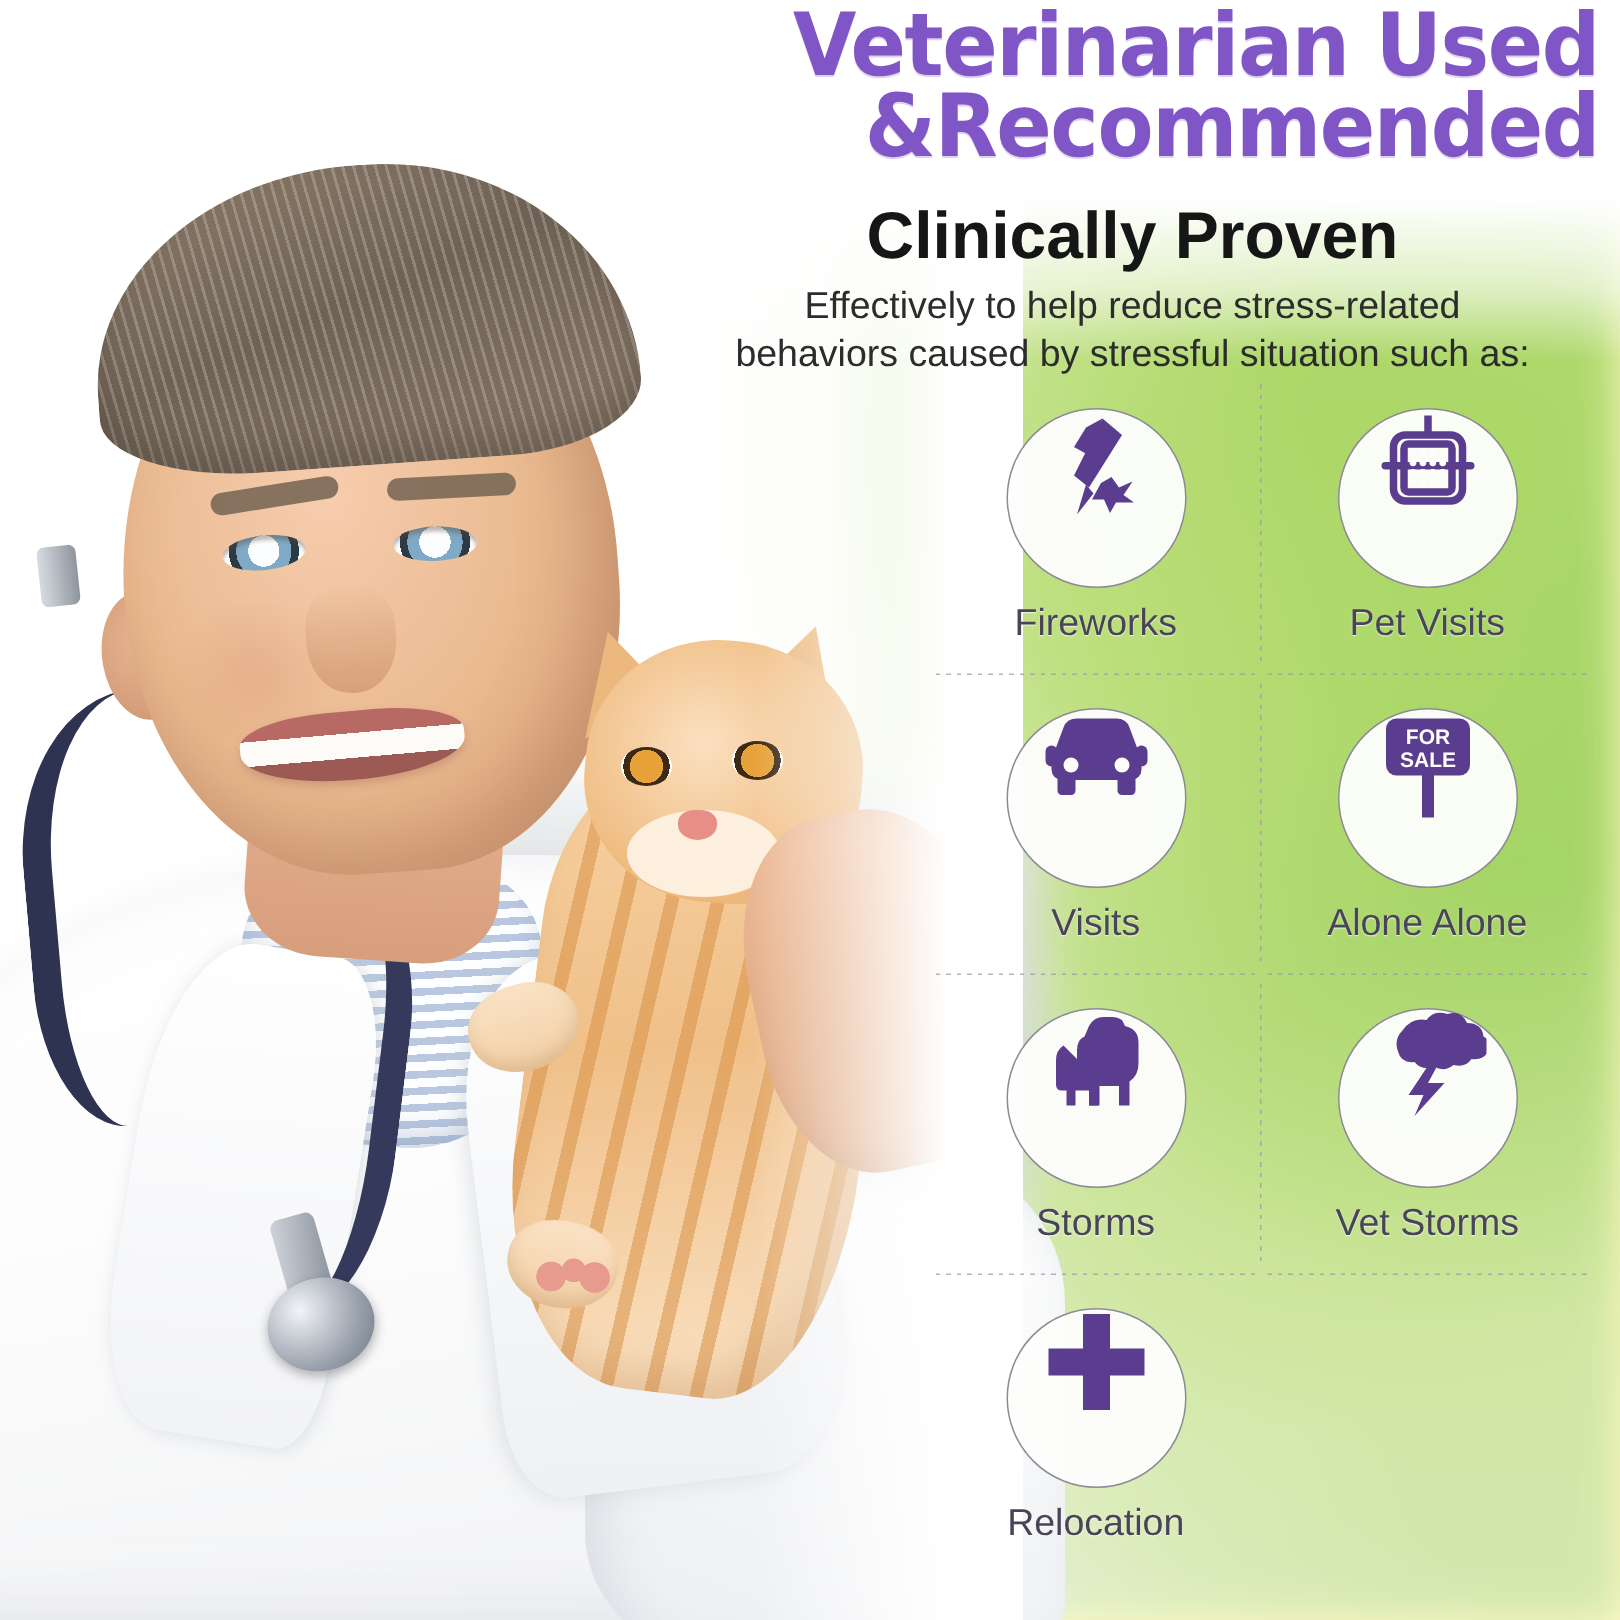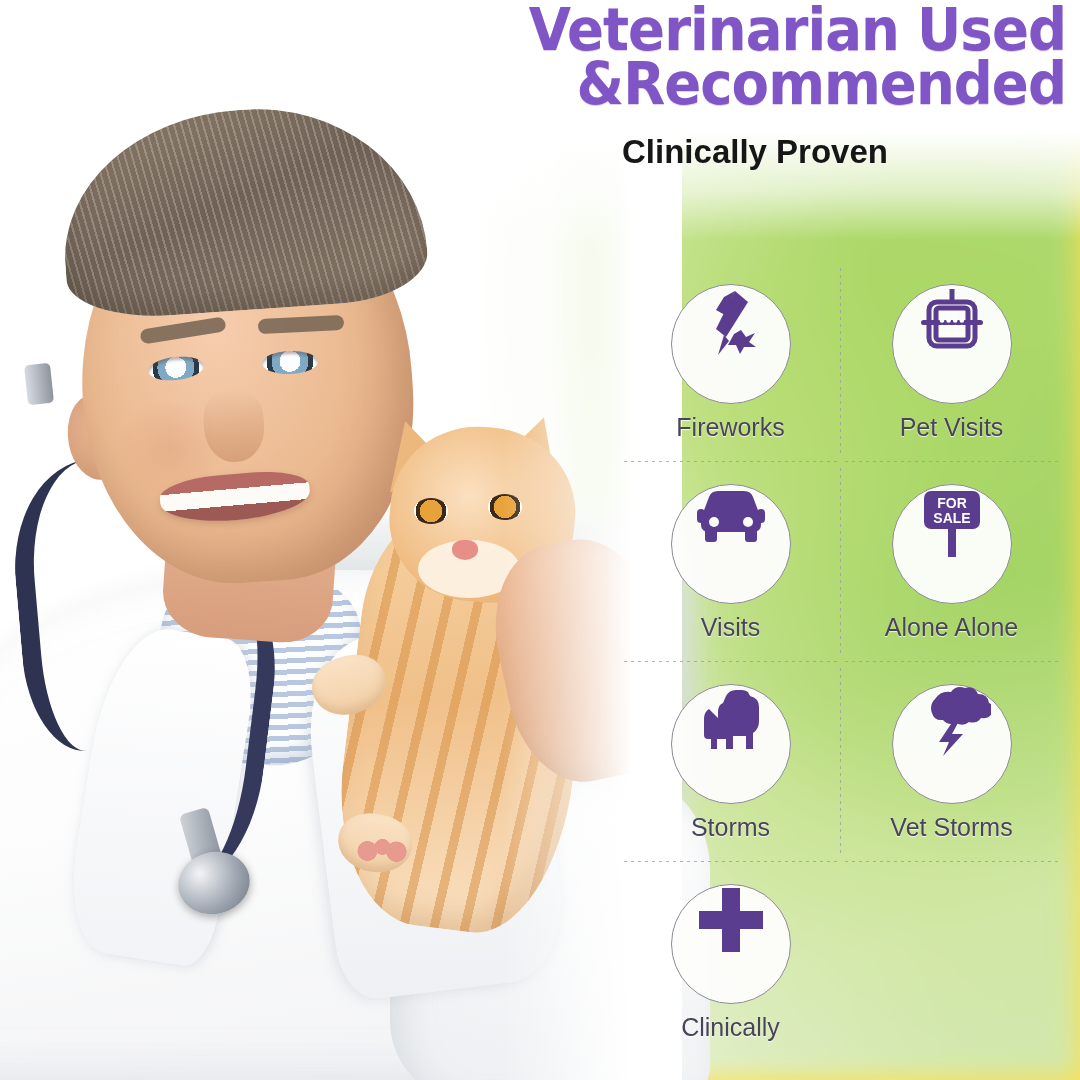--- a/index.html
+++ b/index.html
@@ -1,21 +1,21 @@
 <!DOCTYPE html>
 <html><head>
 <meta charset="utf-8">
 <style>
   html,body{margin:0;padding:0;}
   body{
     width:1080px;height:1080px;overflow:hidden;
     font-family:"Liberation Sans","DejaVu Sans",sans-serif;
     background:#ffffff;
   }
-  .poster{position:relative;width:1080px;height:1080px;overflow:hidden;background:#fde047;}
+  .poster{position:relative;width:1080px;height:1080px;overflow:hidden;background:#fef9c3;}
 
   
   .bg-bokeh{
     position:absolute;inset:0;
     background:
       radial-gradient(circle at 88% 22%, rgba(168,214,96,.85) 0 7%, rgba(168,214,96,0) 34%),
       radial-gradient(circle at 70% 34%, rgba(196,226,128,.75) 0 6%, rgba(196,226,128,0) 30%),
       radial-gradient(circle at 96% 45%, rgba(150,206,84,.75) 0 8%, rgba(150,206,84,0) 33%),
       radial-gradient(circle at 76% 58%, rgba(186,221,122,.7) 0 7%, rgba(186,221,122,0) 32%),
       radial-gradient(circle at 92% 70%, rgba(205,230,150,.62) 0 8%, rgba(205,230,150,0) 34%),
@@ -204,33 +204,33 @@
     letter-spacing:-1px;
     font-family:"DejaVu Sans","Liberation Sans",sans-serif;
     transform:scaleX(.94);transform-origin:right top;
     text-shadow:0 1px 0 rgba(120,80,190,.25);
   }
   .headline .l2{display:block;}
 
   
   .sub-wrap{position:absolute;right:20px;top:134px;width:610px;text-align:center;}
   .sub-title{
-    color:#161616;font-weight:700;font-size:33px;line-height:1.1;
+    color:#161616;font-weight:700;font-size:44px;line-height:1.1;
     font-family:"Liberation Sans","DejaVu Sans",sans-serif;
     margin-bottom:6px;
   }
   .sub-copy{
     color:#2c2c2c;font-size:25px;line-height:1.28;font-weight:400;
     font-family:"Liberation Sans","DejaVu Sans",sans-serif;
   }
   .sub-copy span{display:block;}
 
   
   .grid{
-    position:absolute;left:620px;top:262px;width:442px;height:800px;
+    position:absolute;left:620px;top:250px;width:442px;height:800px;
     display:grid;grid-template-columns:1fr 1fr;grid-template-rows:repeat(4,1fr);
   }
   .cell{
     position:relative;display:flex;flex-direction:column;align-items:center;justify-content:center;
   }
   .cell.rb::after{
     content:"";position:absolute;right:0;top:6px;bottom:6px;width:1px;
     background:repeating-linear-gradient(180deg,#9a9aa2 0 3px,transparent 3px 7px);
     opacity:.75;
   }
@@ -307,20 +307,24 @@
     <div class="photo-fade"></div>
   </div>
 
   <div class="headline">
     <span>Veterinarian Used</span>
     <span class="l2">&amp;Recommended</span>
   </div>
 
   <div class="sub-wrap">
     <div class="sub-title">Clinically Proven</div>
+    <div class="sub-copy">
+      <span>Effectively to help reduce stress-related</span>
+      <span>behaviors caused by stressful situation such as:</span>
+    </div>
   </div>
 
   <div class="grid">
 
     <div class="cell rb bb">
       <div class="circle">
         <svg width="74" height="74" viewBox="0 0 74 74">
           <g fill="#5b3d8f">
             <path d="M41 6 L54 17 L32 52 L22 44 Z"></path>
             <path d="M41 6 L30 12 L22 25 L31 30 Z"></path>
@@ -418,17 +422,17 @@
       <div class="cell-label">Vet Storms</div>
     </div>
 
 
     <div class="cell">
       <div class="circle">
         <svg width="70" height="70" viewBox="0 0 70 70">
           <path d="M26 3 L44 3 L44 26 L67 26 L67 44 L44 44 L44 67 L26 67 L26 44 L3 44 L3 26 L26 26 Z" fill="#5b3d8f"></path>
         </svg>
       </div>
-      <div class="cell-label">Clinically</div>
+      <div class="cell-label">Relocation</div>
     </div>
 
   </div>
 </div>
 
 </body></html>

